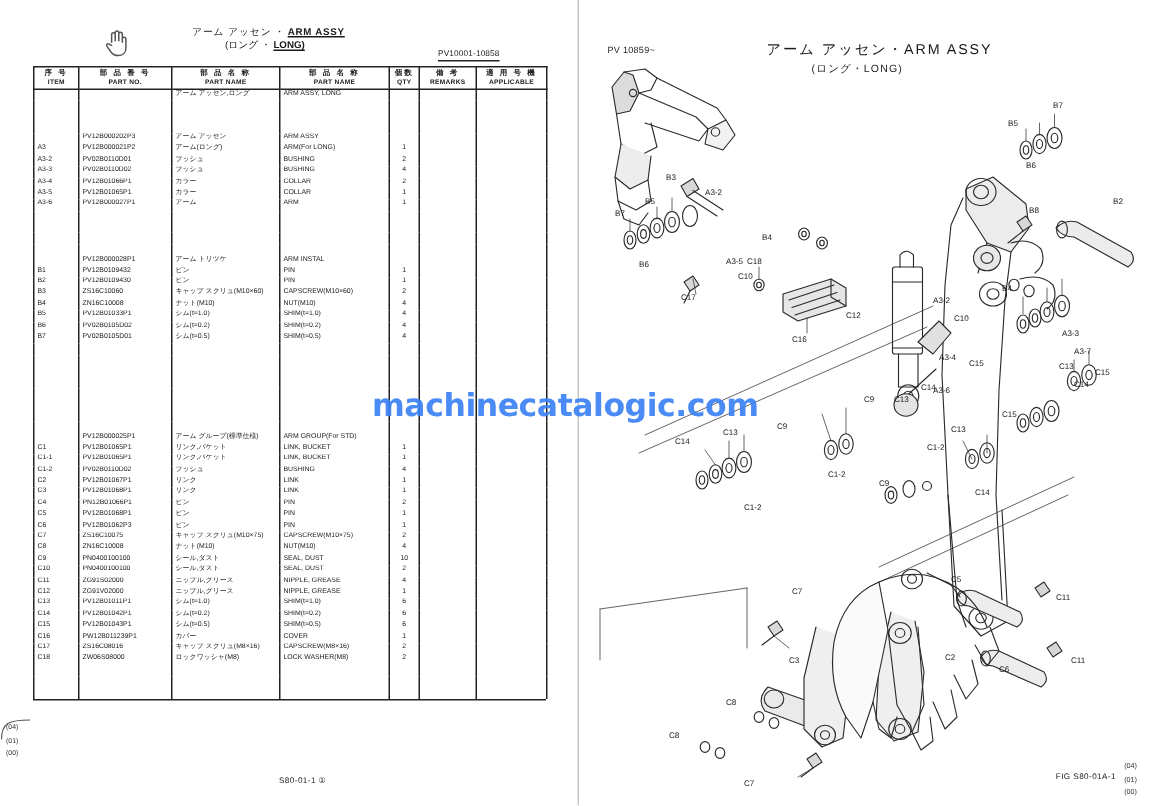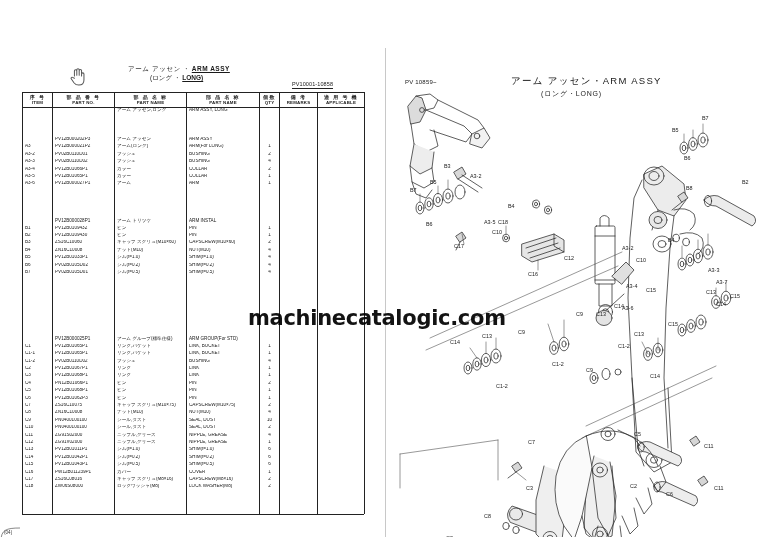--- a/index.html
+++ b/index.html
@@ -4,21 +4,21 @@
 <style>
   * { margin:0; padding:0; box-sizing:border-box; }
   body {
     width:768px; height:537px;
     background:#ffffff;
     font-family:"Liberation Sans", sans-serif;
     color:#1a1a1a;
     position:relative;
     overflow:hidden;
   }
-  .page { position:absolute; inset:0;margin-top:48px; }
+  .page { position:absolute; inset:0; }
 
   
   .left-panel { position:absolute; left:0; top:0; width:385px; height:537px; }
 
   .hand-icon { position:absolute; left:68px; top:18px; width:22px; height:22px; color:#555; }
 
   .tbl-title { position:absolute; left:128px; top:17px; font-size:6.5px; letter-spacing:.2px; white-space:nowrap; }
   .tbl-title .jp { letter-spacing:.6px; }
   .tbl-title .en { text-decoration:underline; font-weight:bold; letter-spacing:.5px; }
   .tbl-sub { position:absolute; left:150px; top:26px; font-size:6.5px; white-space:nowrap; }
@@ -73,21 +73,21 @@
   .fig-code { position:absolute; right:24px; top:515px; font-size:5.4px; letter-spacing:.3px; }
   .rev-marks-r { position:absolute; right:10px; top:508px; font-size:4.8px; line-height:8.5px; text-align:right; color:#333; }
 
   .diagram { position:absolute; left:0; top:0; width:382px; height:537px; }
   .diagram text { font-family:"Liberation Sans", sans-serif; font-size:5.4px; fill:#1a1a1a; }
 
   
   .watermark {
     position:absolute; left:248px; top:258px;
     font-size:21px; font-weight:bold; letter-spacing:-.3px;
-    color:#000000; opacity:.92; white-space:nowrap;
+    color:#3b82f6; opacity:.92; white-space:nowrap;
     font-family:"DejaVu Sans", sans-serif;
     z-index:40; pointer-events:none;
   }
 </style>
 </head>
 <body>
 
 <div class="page">
 
   <div class="left-panel">

